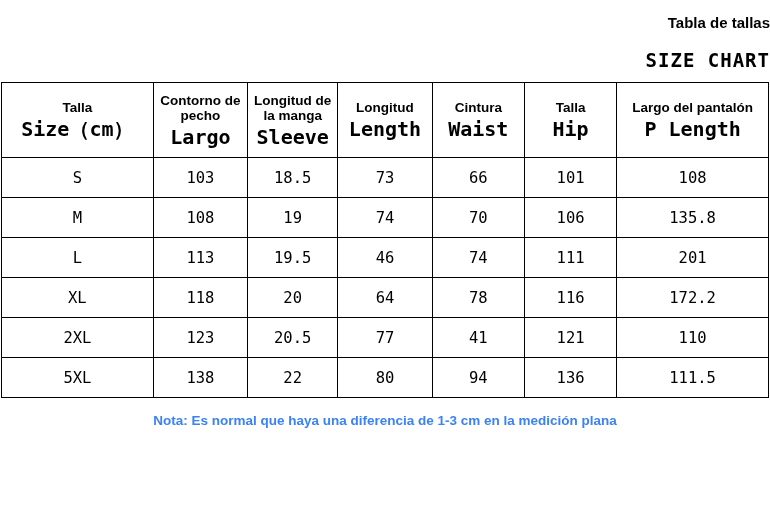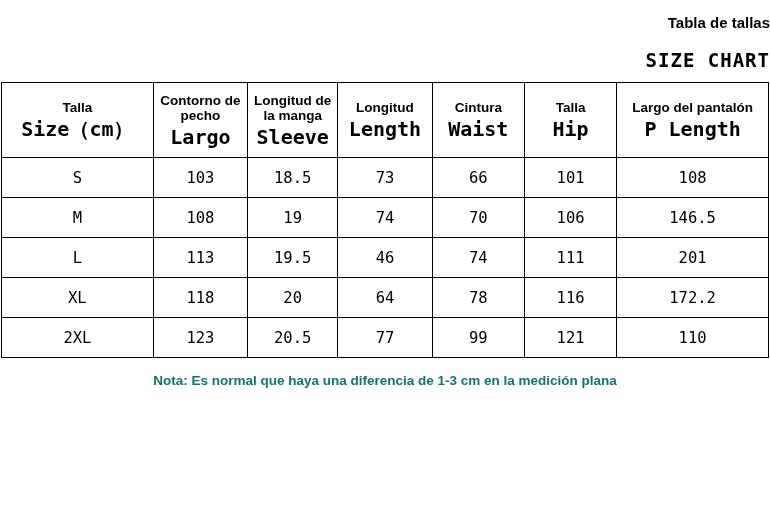--- a/index.html
+++ b/index.html
@@ -81,21 +81,21 @@
   .col-size   { width: 148px; }
   .col-bust   { width: 92px; }
   .col-sleeve { width: 88px; }
   .col-length { width: 92px; }
   .col-waist  { width: 90px; }
   .col-hip    { width: 90px; }
   .col-plen   { width: 148px; }
 
   .note {
     text-align: center;
-    color: #0f766e;
+    color: #3b82f6;
     font-family: "Liberation Sans", sans-serif;
     font-size: 13.5px;
     font-weight: bold;
     margin-top: 14px;
     line-height: 18px;
   }
 </style>
 </head>
 <body>
 
@@ -158,21 +158,21 @@
         <td>101</td>
         <td>108</td>
       </tr>
       <tr>
         <td>M</td>
         <td>108</td>
         <td>19</td>
         <td>74</td>
         <td>70</td>
         <td>106</td>
-        <td>146.5</td>
+        <td>135.8</td>
       </tr>
       <tr>
         <td>L</td>
         <td>113</td>
         <td>19.5</td>
         <td>46</td>
         <td>74</td>
         <td>111</td>
         <td>201</td>
       </tr>
@@ -183,22 +183,31 @@
         <td>64</td>
         <td>78</td>
         <td>116</td>
         <td>172.2</td>
       </tr>
       <tr>
         <td>2XL</td>
         <td>123</td>
         <td>20.5</td>
         <td>77</td>
-        <td>99</td>
+        <td>41</td>
         <td>121</td>
         <td>110</td>
       </tr>
+      <tr>
+        <td>5XL</td>
+        <td>138</td>
+        <td>22</td>
+        <td>80</td>
+        <td>94</td>
+        <td>136</td>
+        <td>111.5</td>
+      </tr>
     </tbody>
   </table>
 
   <div class="note">Nota: Es normal que haya una diferencia de 1-3 cm en la medición plana</div>
 
 </div>
 
 </body></html>

